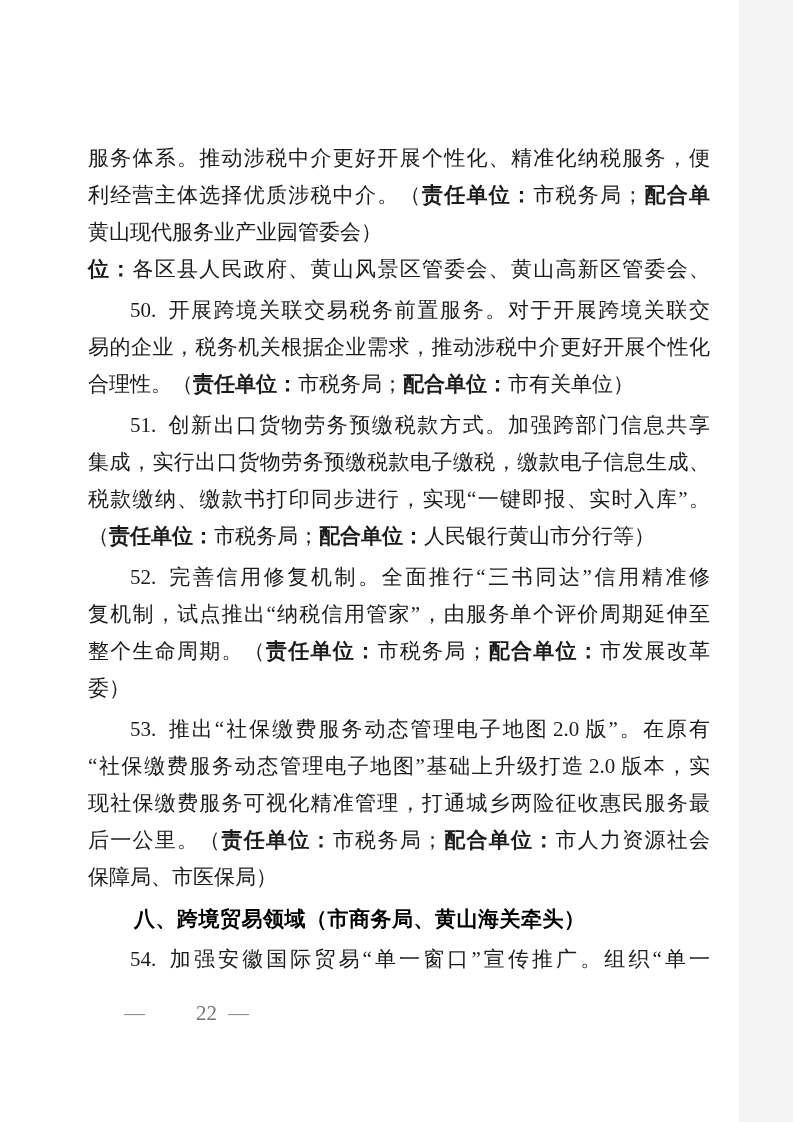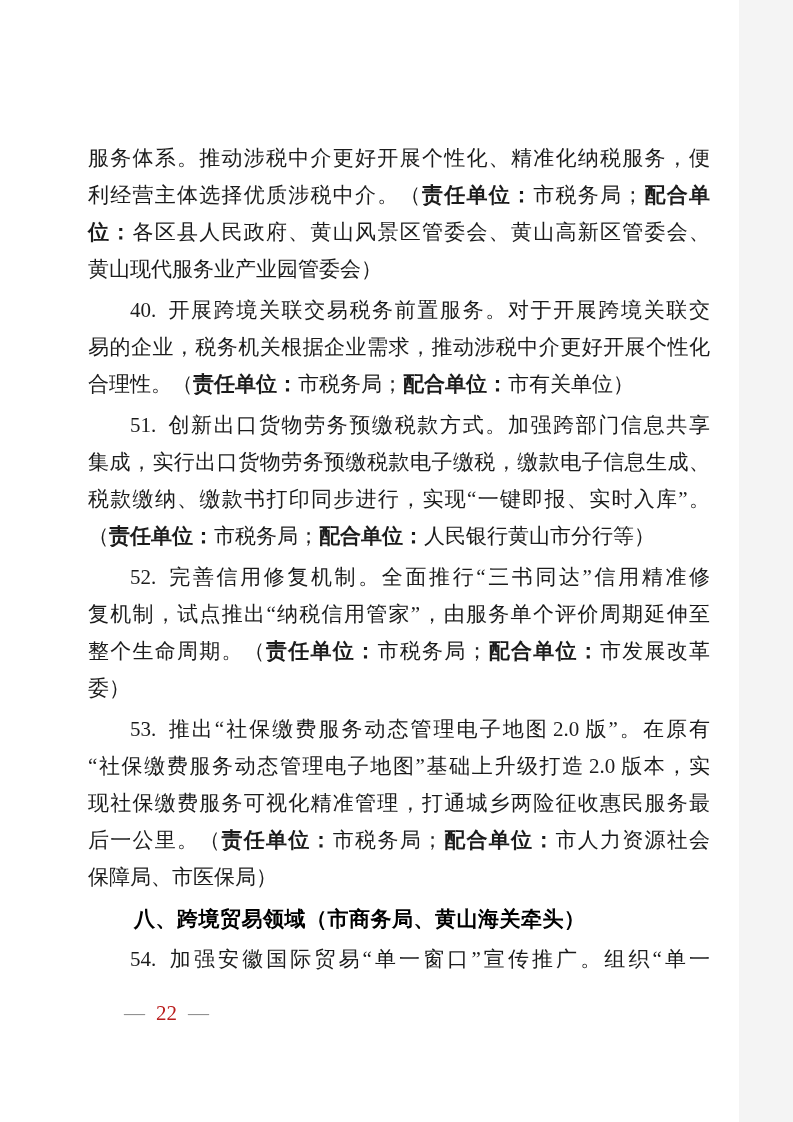--- a/index.html
+++ b/index.html
@@ -44,35 +44,35 @@
     left: 124px;
     top: 1001px;
     display: flex;
     align-items: center;
     gap: 11px;
     font-size: 21px;
     line-height: 24px;
     font-family: "Liberation Serif", serif;
   }
   .footer .dash { color: var(--dash-color, #8c8c8c); }
-  .footer .pagenum { color: #b91c1c; }
+  .footer .pagenum { color: #737373; margin-left: 40px; }
 </style>
 </head>
 <body>
 
 <div class="page">
   <div class="textblock">
       <div class="paragraph">
         <div class="line j"><span>服务体系。推动涉税中介更好开展个性化、精准化纳税服务，便</span></div>
         <div class="line j"><span>利经营主体选择优质涉税中介。（</span><span class="b">责任单位：</span><span>市税务局；</span><span class="b">配合单</span></div>
+        <div class="line"><span>黄山现代服务业产业园管委会）</span></div>
         <div class="line j"><span class="b">位：</span><span>各区县人民政府、黄山风景区管委会、黄山高新区管委会、</span></div>
-        <div class="line"><span>黄山现代服务业产业园管委会）</span></div>
       </div>
       <div class="paragraph">
-        <div class="line j ind"><span>40. 开展跨境关联交易税务前置服务。对于开展跨境关联交</span></div>
+        <div class="line j ind"><span>50. 开展跨境关联交易税务前置服务。对于开展跨境关联交</span></div>
         <div class="line j"><span>易的企业，税务机关根据企业需求，推动涉税中介更好开展个性化</span></div>
         <div class="line"><span>合理性。（</span><span class="b">责任单位：</span><span>市税务局；</span><span class="b">配合单位：</span><span>市有关单位）</span></div>
       </div>
       <div class="paragraph">
         <div class="line j ind"><span>51. 创新出口货物劳务预缴税款方式。加强跨部门信息共享</span></div>
         <div class="line j"><span>集成，实行出口货物劳务预缴税款电子缴税，缴款电子信息生成、</span></div>
         <div class="line j"><span>税款缴纳、缴款书打印同步进行，实现“一键即报、实时入库”。</span></div>
         <div class="line"><span>（</span><span class="b">责任单位：</span><span>市税务局；</span><span class="b">配合单位：</span><span>人民银行黄山市分行等）</span></div>
       </div>
       <div class="paragraph">

